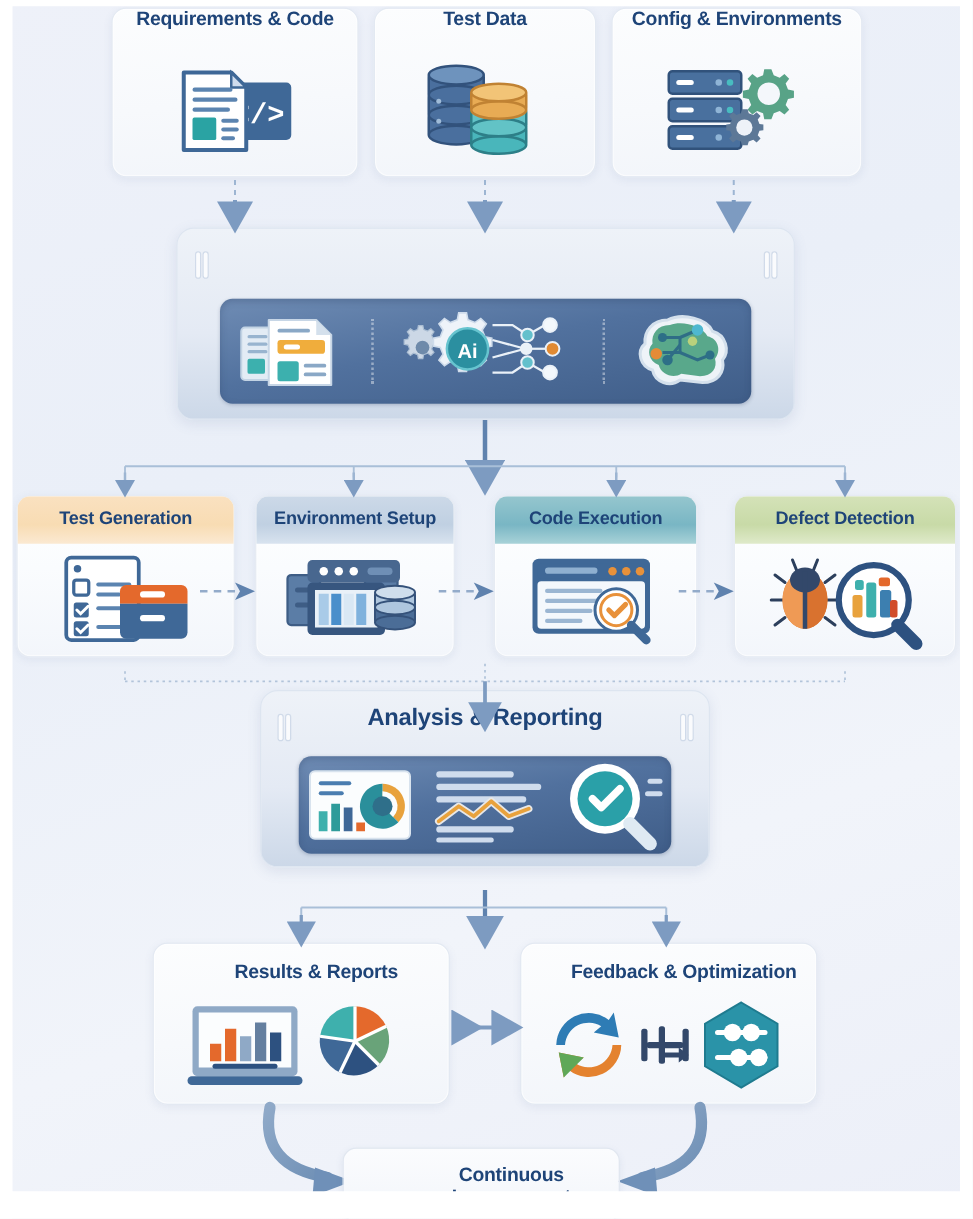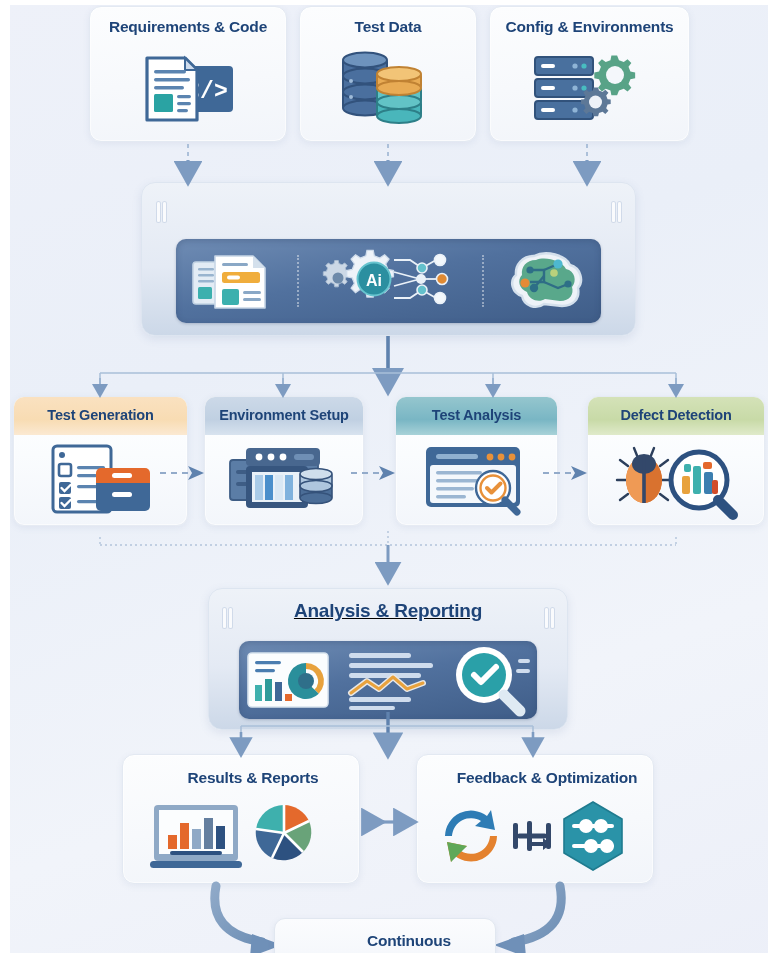--- a/index.html
+++ b/index.html
@@ -32,21 +32,21 @@
   .card {
     position:absolute;
     background:linear-gradient(175deg,#fcfdfe 0%,#f7f9fc 55%,#f2f5fa 100%);
     border:1px solid #e3e9f2;
     border-radius:12px;
     box-shadow:0 2px 7px rgba(90,115,160,.09), 0 0 0 1px rgba(255,255,255,.6) inset;
   }
 
   
   .src { top:6px; height:136px; }
-  .src .title { font-size:15.5px; padding-top:11px; }
+  .src .title { font-size:15.5px; }
   .src .icons { position:absolute; left:0; right:0; top:36px; height:92px;
                 display:flex; align-items:center; justify-content:center; }
 
   
   .panel {
     position:absolute;
     background:linear-gradient(180deg,#eef2f8 0%,#e4eaf4 55%,#ccd8e8 100%);
     border:1px solid #dde5f0;
     border-radius:14px;
     box-shadow:0 3px 10px rgba(85,110,155,.13);
@@ -419,21 +419,21 @@
           <rect x="0" y="0" width="32" height="12" rx="2" fill="#aec6de" stroke="#35527a" stroke-width="1.6"></rect>
           <ellipse cx="16" cy="12" rx="16" ry="5.5" fill="#aec6de" stroke="#35527a" stroke-width="1.6"></ellipse>
           <ellipse cx="16" cy="0" rx="16" ry="5.5" fill="#cfdeec" stroke="#35527a" stroke-width="1.6"></ellipse>
         </g>
       </svg>
     </div>
   </div>
 
   <div class="card stage" style="left:395px; width:163px;">
     <div class="hdr" style="background:linear-gradient(180deg,#95c6ce 0%,#79b6c4 60%,#a8d2d8 100%);">
-      <span class="title">Test Analysis</span>
+      <span class="title">Code Execution</span>
     </div>
     <div class="body">
       <svg width="114" height="74" viewBox="0 0 114 74">
         <rect x="6" y="4" width="94" height="60" rx="5" fill="#3f6897"></rect>
         <rect x="10" y="8" width="86" height="12" rx="3" fill="#3f6897"></rect>
         <rect x="16" y="11" width="42" height="5" rx="2.5" fill="#8fb0d0"></rect>
         <g fill="#e8913a">
             <circle cx="70" cy="14" r="3.4"></circle>
             <circle cx="81" cy="14" r="3.4"></circle>
             <circle cx="92" cy="14" r="3.4"></circle>
@@ -481,21 +481,21 @@
           <rect x="90" y="30" width="9" height="22" rx="2" fill="#3c7fb0"></rect>
           <rect x="70" y="22" width="7" height="8" rx="2" fill="#3eb0ad"></rect>
           <rect x="89" y="20" width="9" height="7" rx="2" fill="#e4692c"></rect>
           <rect x="98" y="38" width="6" height="14" rx="2" fill="#d14c2a"></rect>
         </g>
         <path d="M104,58 l15,15" stroke="#2d5180" stroke-width="10" stroke-linecap="round"></path>
       </svg>
     </div>
   </div>
 
-  <div class="panel" style="left:208px; top:588px; width:360px; height:142px;text-decoration:underline;">
+  <div class="panel" style="left:208px; top:552px; width:360px; height:142px;">
     <div class="grip" style="left:11px;">
         <i></i>
         <i></i>
       </div>
     <div class="grip" style="right:11px;">
         <i></i>
         <i></i>
       </div>
     <div class="title" style="padding-top:12px;">Analysis &amp; Reporting</div>
     <div class="inner" style="top:52px; height:78px; left:30px; right:30px;">

